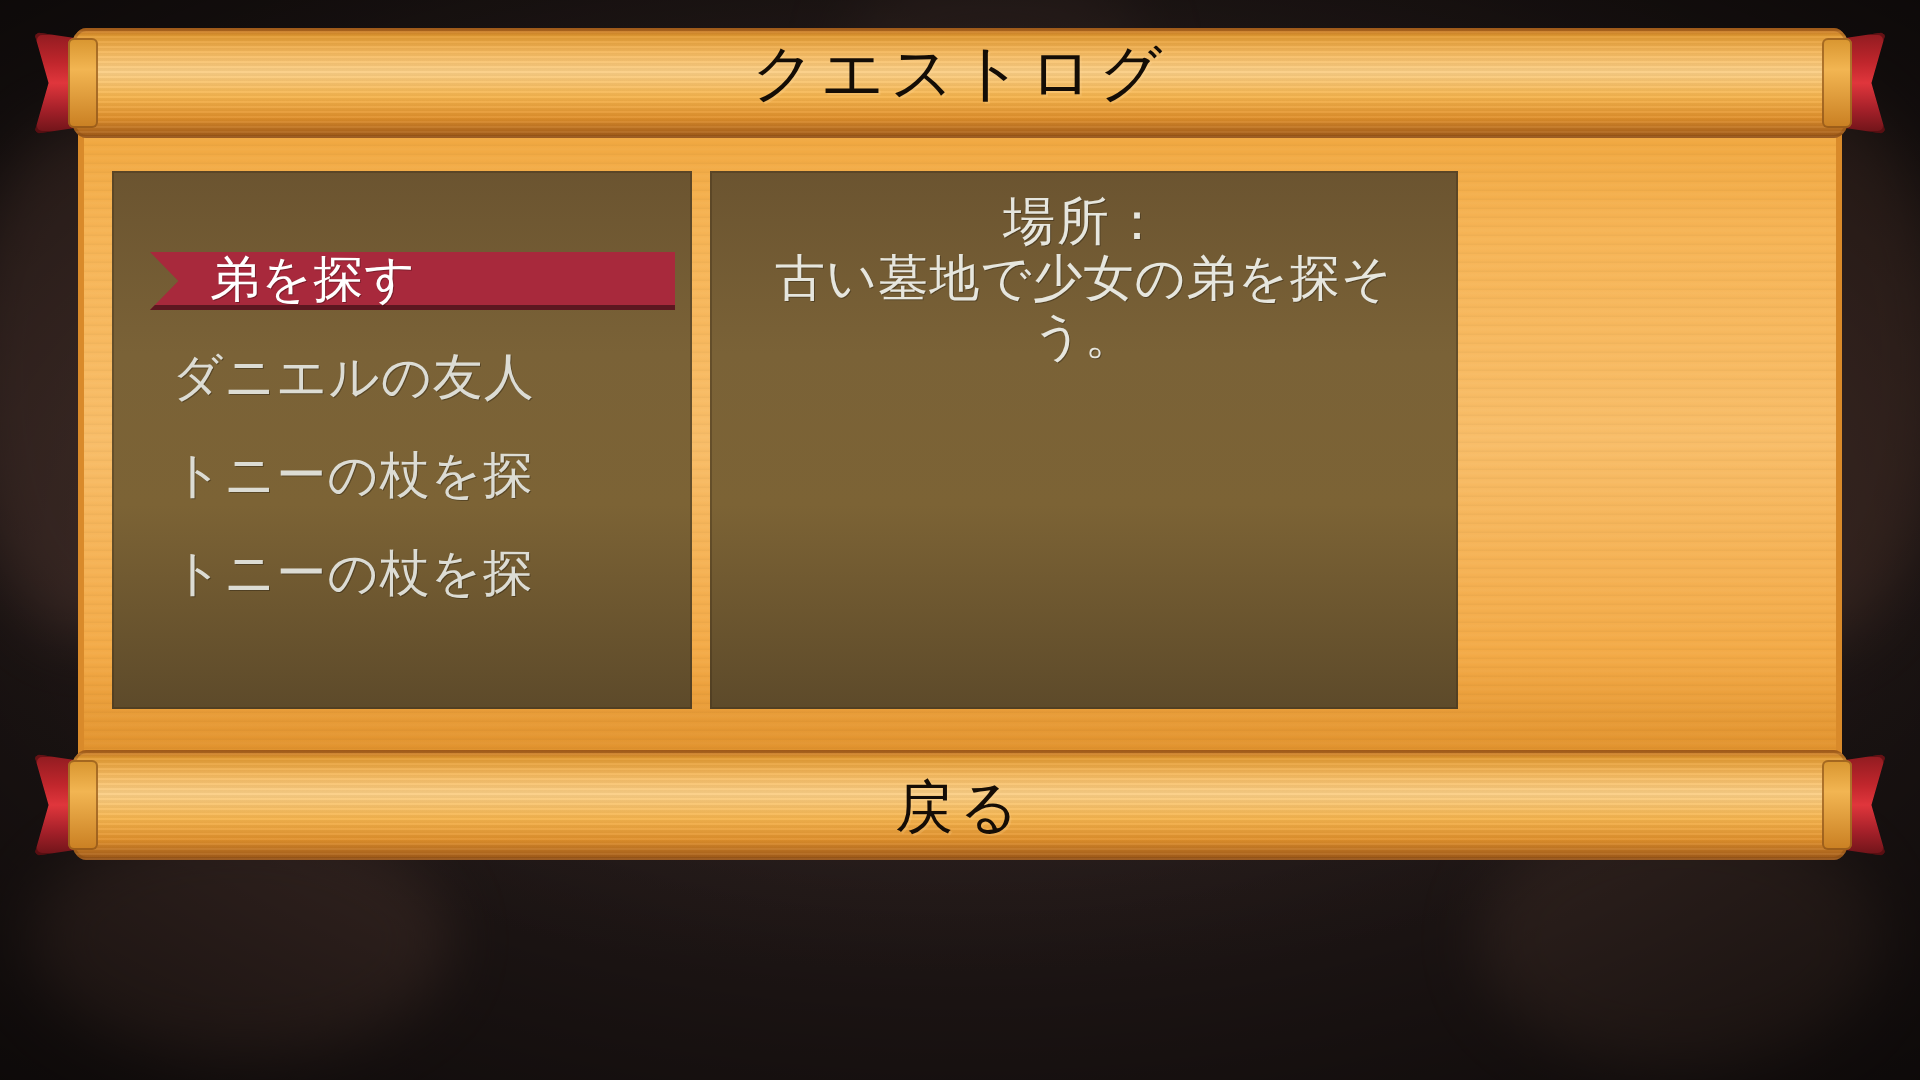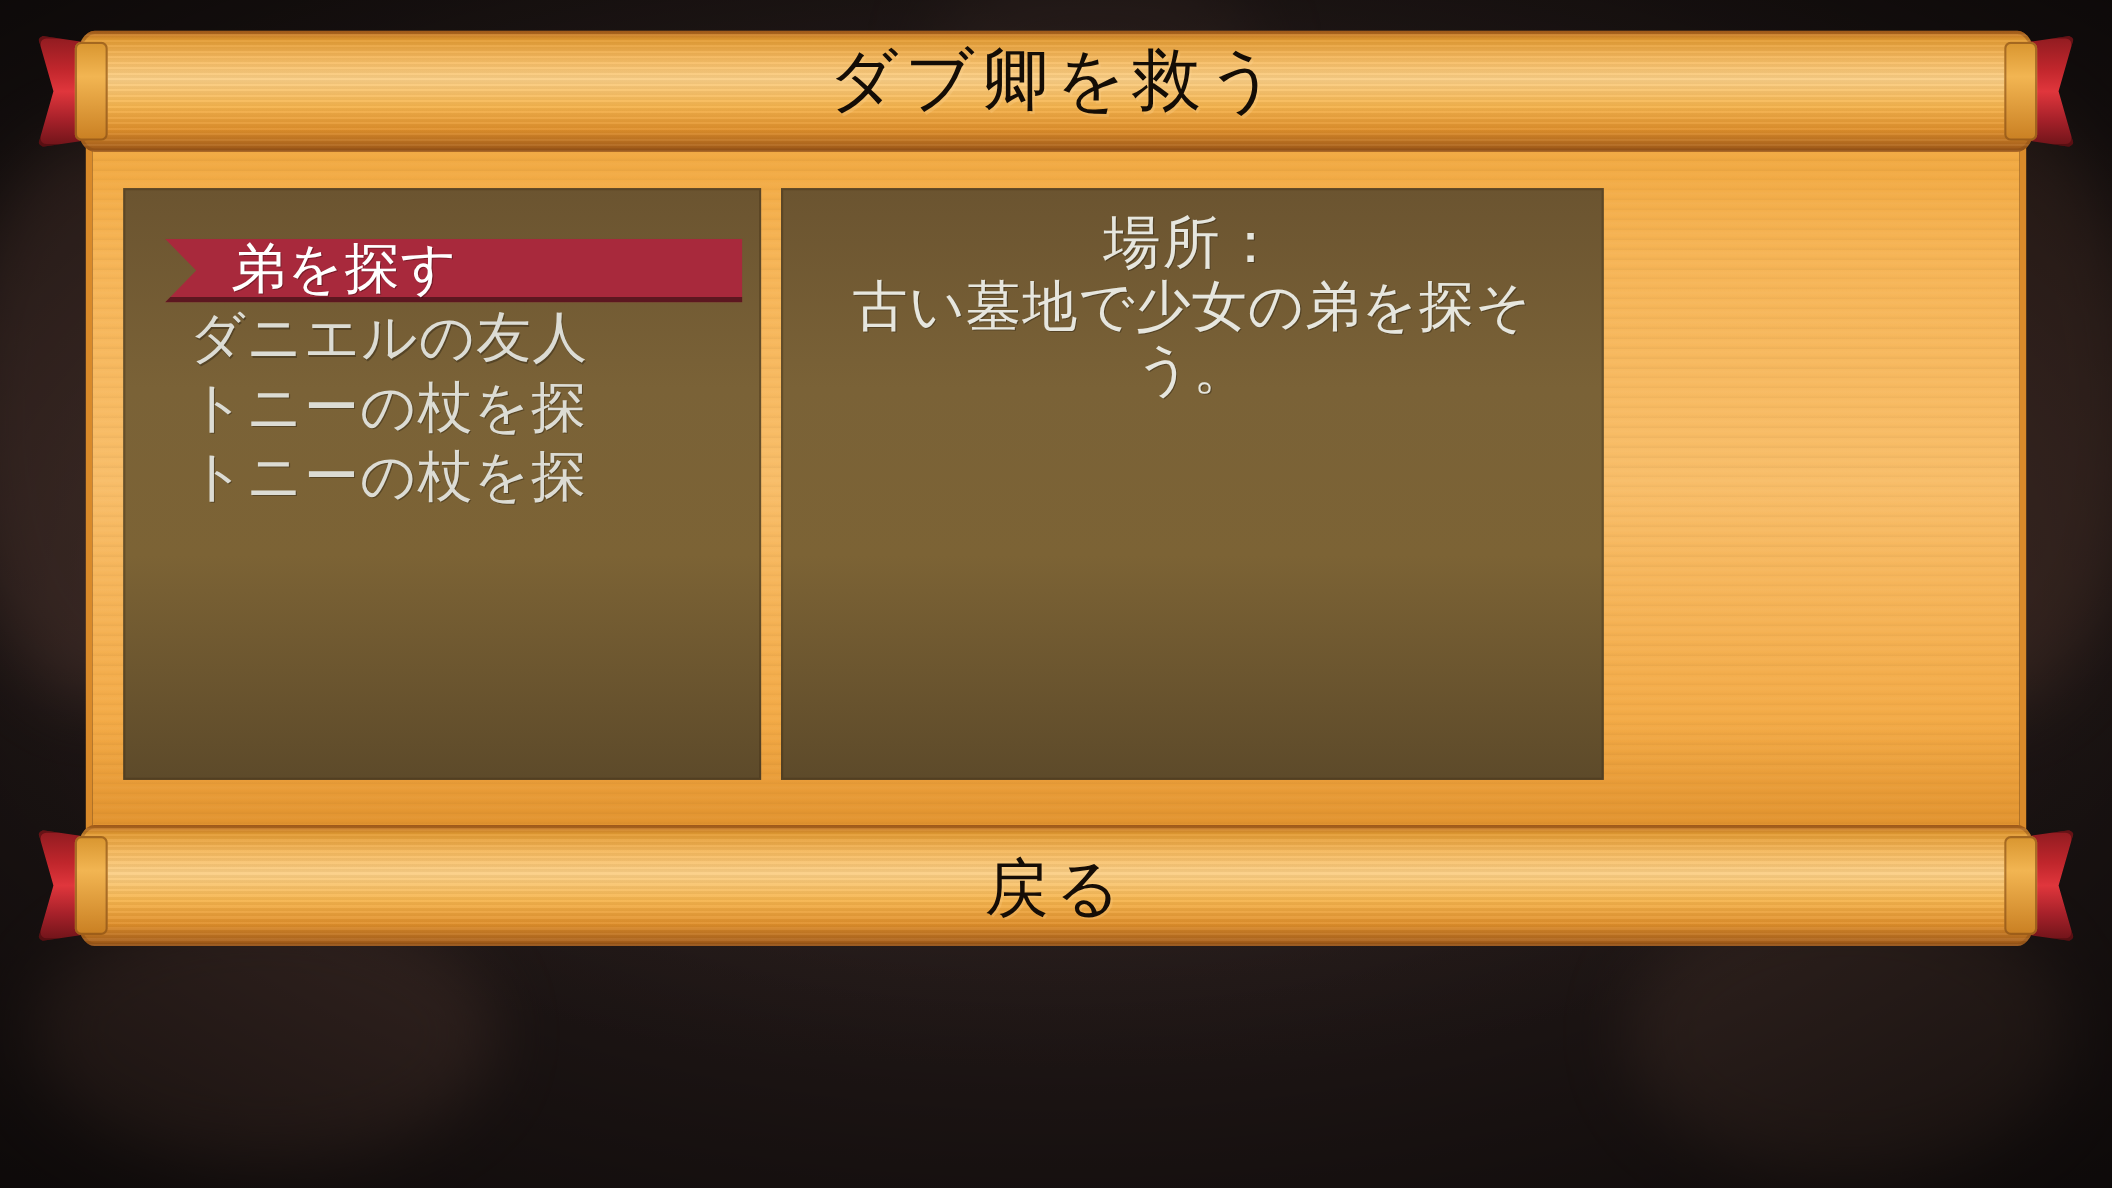--- a/index.html
+++ b/index.html
@@ -157,20 +157,21 @@
     position: relative;
     height: 63px;
     line-height: 63px;
     padding-left: 14px;
     font-size: 50px;
     color: #dcdcd4;
     letter-spacing: 1px;
     white-space: nowrap;
     overflow: visible;
     text-shadow: 1px 1px 0 rgba(0,0,0,.28);
+    margin-top: 35px;
   }
   .quest-row .label { position: relative; z-index: 2; display:inline-block; padding-left: 46px; }
 
   .quest-row.selected { color: #ffffff; }
   .quest-row.selected .banner {
     position: absolute;
     left: 38px;
     top: 4px;
     width: 525px;
     height: 58px;
@@ -248,21 +249,21 @@
   </div>
 
   <div class="roller roller-bottom">
     <div class="roller-tube"></div>
     <div class="knob left"></div>
     <div class="knob right"></div>
     <div class="knob-cap left"></div>
     <div class="knob-cap right"></div>
   </div>
 
-  <div id="title">ダブ卿を救う</div>
+  <div id="title">クエストログ</div>
 
   <div class="inner-box" id="quest-list-box">
     <div id="quest-list">
 
       <div class="quest-row selected">
         <div class="banner"></div>
         <span class="label">弟を探す</span>
       </div>
 
 

